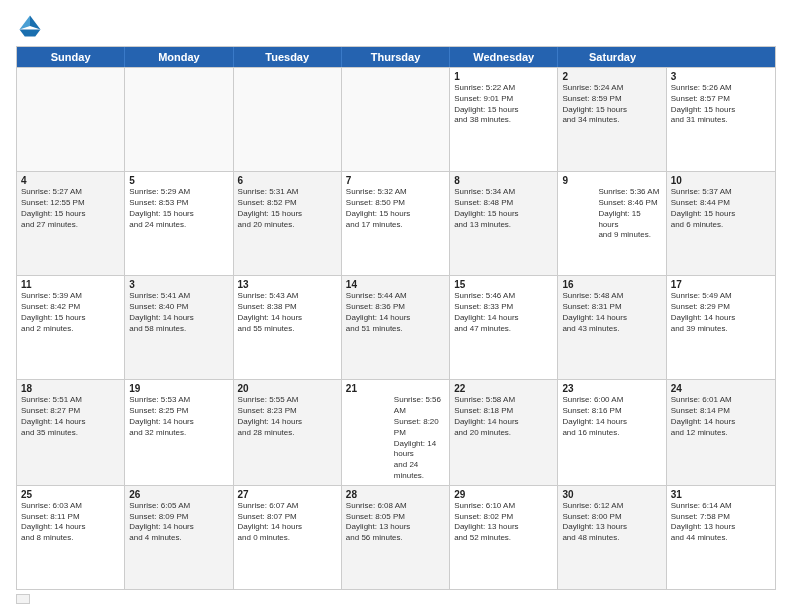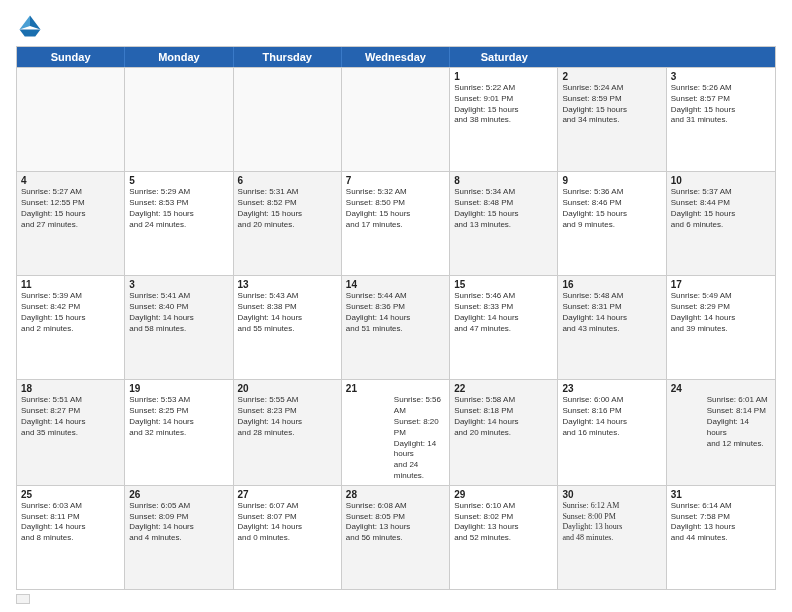--- a/index.html
+++ b/index.html
@@ -144,20 +144,21 @@
     <div class="title-block">
       <h1></h1>
       <h2></h2>
     </div>
   </div>
 
   <div class="calendar">
     <div class="cal-header">
     <div class="cal-header-cell">Sunday</div>
         <div class="cal-header-cell">Monday</div>
+        <div class="cal-header-cell">Tuesday</div>
         <div class="cal-header-cell">Thursday</div>
         <div class="cal-header-cell">Wednesday</div>
         <div class="cal-header-cell">Saturday</div>
       </div>
     <div class="cal-body">
     <div class="cal-row">
           <div class="cal-cell empty"></div>
           <div class="cal-cell empty"></div>
           <div class="cal-cell empty"></div>
           <div class="cal-cell empty"></div>
@@ -214,21 +215,21 @@
           </div>
           <div class="cal-cell alt">
             <span class="day-num">8</span>
             <div class="cell-text" style="white-space: pre-line;">Sunrise: 5:34 AM
 Sunset: 8:48 PM
 Daylight: 15 hours
 and 13 minutes.</div>
           </div>
           <div class="cal-cell">
             <span class="day-num">9</span>
-            <div class="cell-text" style="white-space: pre-line;">Sunrise: 5:36 AM
+            <div class="cell-text" style="white-space: pre-line; margin-left: 36px;">Sunrise: 5:36 AM
 Sunset: 8:46 PM
 Daylight: 15 hours
 and 9 minutes.</div>
           </div>
           <div class="cal-cell alt">
             <span class="day-num">10</span>
             <div class="cell-text" style="white-space: pre-line;">Sunrise: 5:37 AM
 Sunset: 8:44 PM
 Daylight: 15 hours
 and 6 minutes.</div>
@@ -323,21 +324,21 @@
           </div>
           <div class="cal-cell">
             <span class="day-num">23</span>
             <div class="cell-text" style="white-space: pre-line;">Sunrise: 6:00 AM
 Sunset: 8:16 PM
 Daylight: 14 hours
 and 16 minutes.</div>
           </div>
           <div class="cal-cell alt">
             <span class="day-num">24</span>
-            <div class="cell-text" style="white-space: pre-line; margin-left: 36px;">Sunrise: 6:01 AM
+            <div class="cell-text" style="white-space: pre-line;">Sunrise: 6:01 AM
 Sunset: 8:14 PM
 Daylight: 14 hours
 and 12 minutes.</div>
           </div>
         </div>
         <div class="cal-row">
           <div class="cal-cell">
             <span class="day-num">25</span>
             <div class="cell-text" style="white-space: pre-line;">Sunrise: 6:03 AM
 Sunset: 8:11 PM
@@ -367,21 +368,21 @@
           </div>
           <div class="cal-cell">
             <span class="day-num">29</span>
             <div class="cell-text" style="white-space: pre-line;">Sunrise: 6:10 AM
 Sunset: 8:02 PM
 Daylight: 13 hours
 and 52 minutes.</div>
           </div>
           <div class="cal-cell alt">
             <span class="day-num">30</span>
-            <div class="cell-text" style="white-space: pre-line; font-family: Liberation Serif, serif;">Sunrise: 6:12 AM
+            <div class="cell-text" style="white-space: pre-line;">Sunrise: 6:12 AM
 Sunset: 8:00 PM
 Daylight: 13 hours
 and 48 minutes.</div>
           </div>
           <div class="cal-cell">
             <span class="day-num">31</span>
             <div class="cell-text" style="white-space: pre-line;">Sunrise: 6:14 AM
 Sunset: 7:58 PM
 Daylight: 13 hours
 and 44 minutes.</div>

